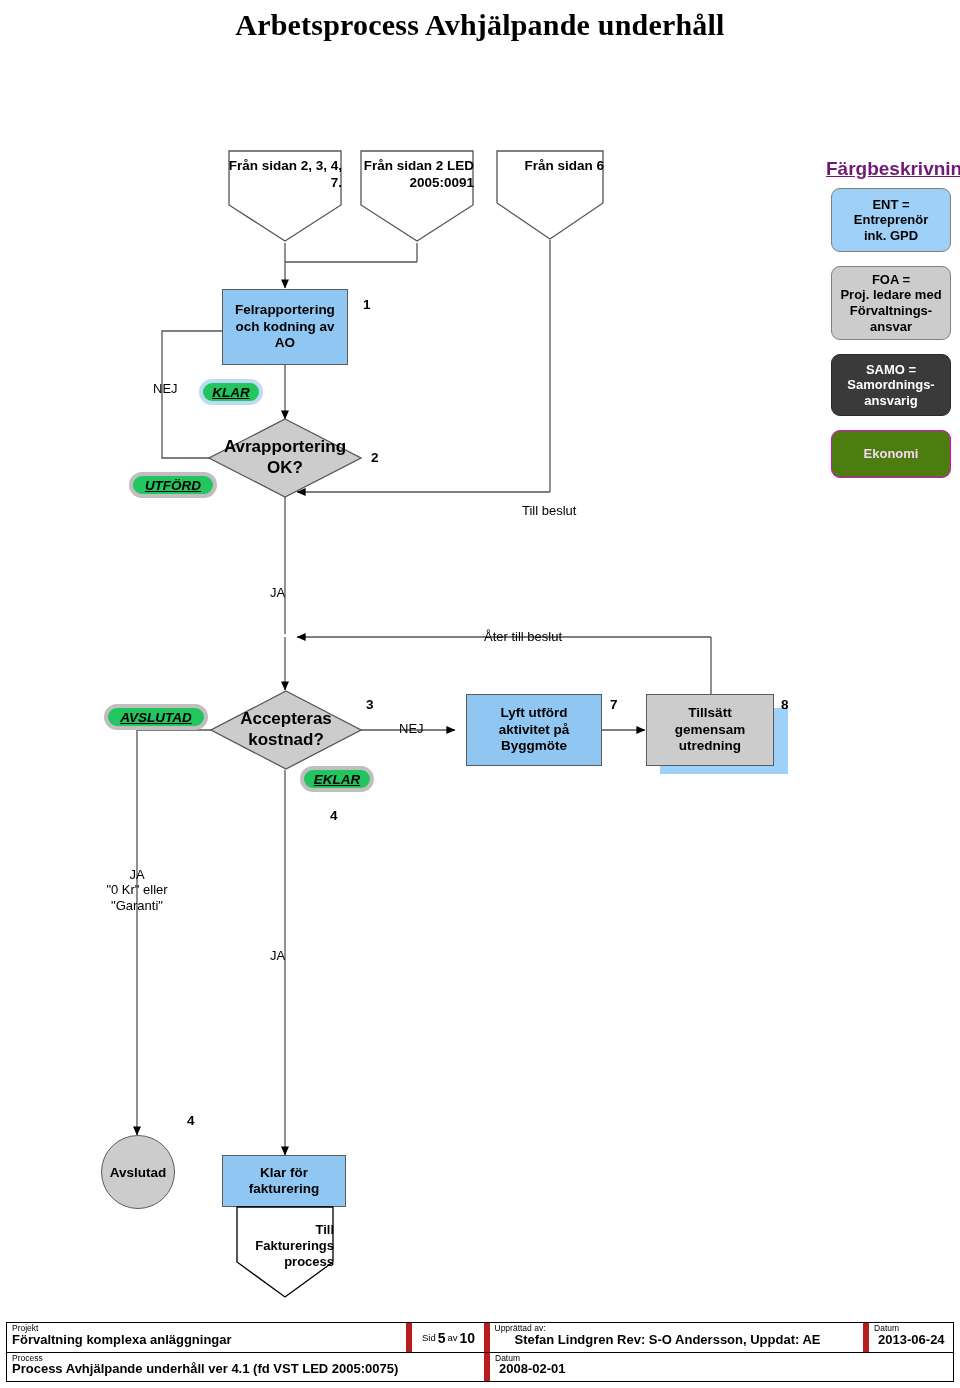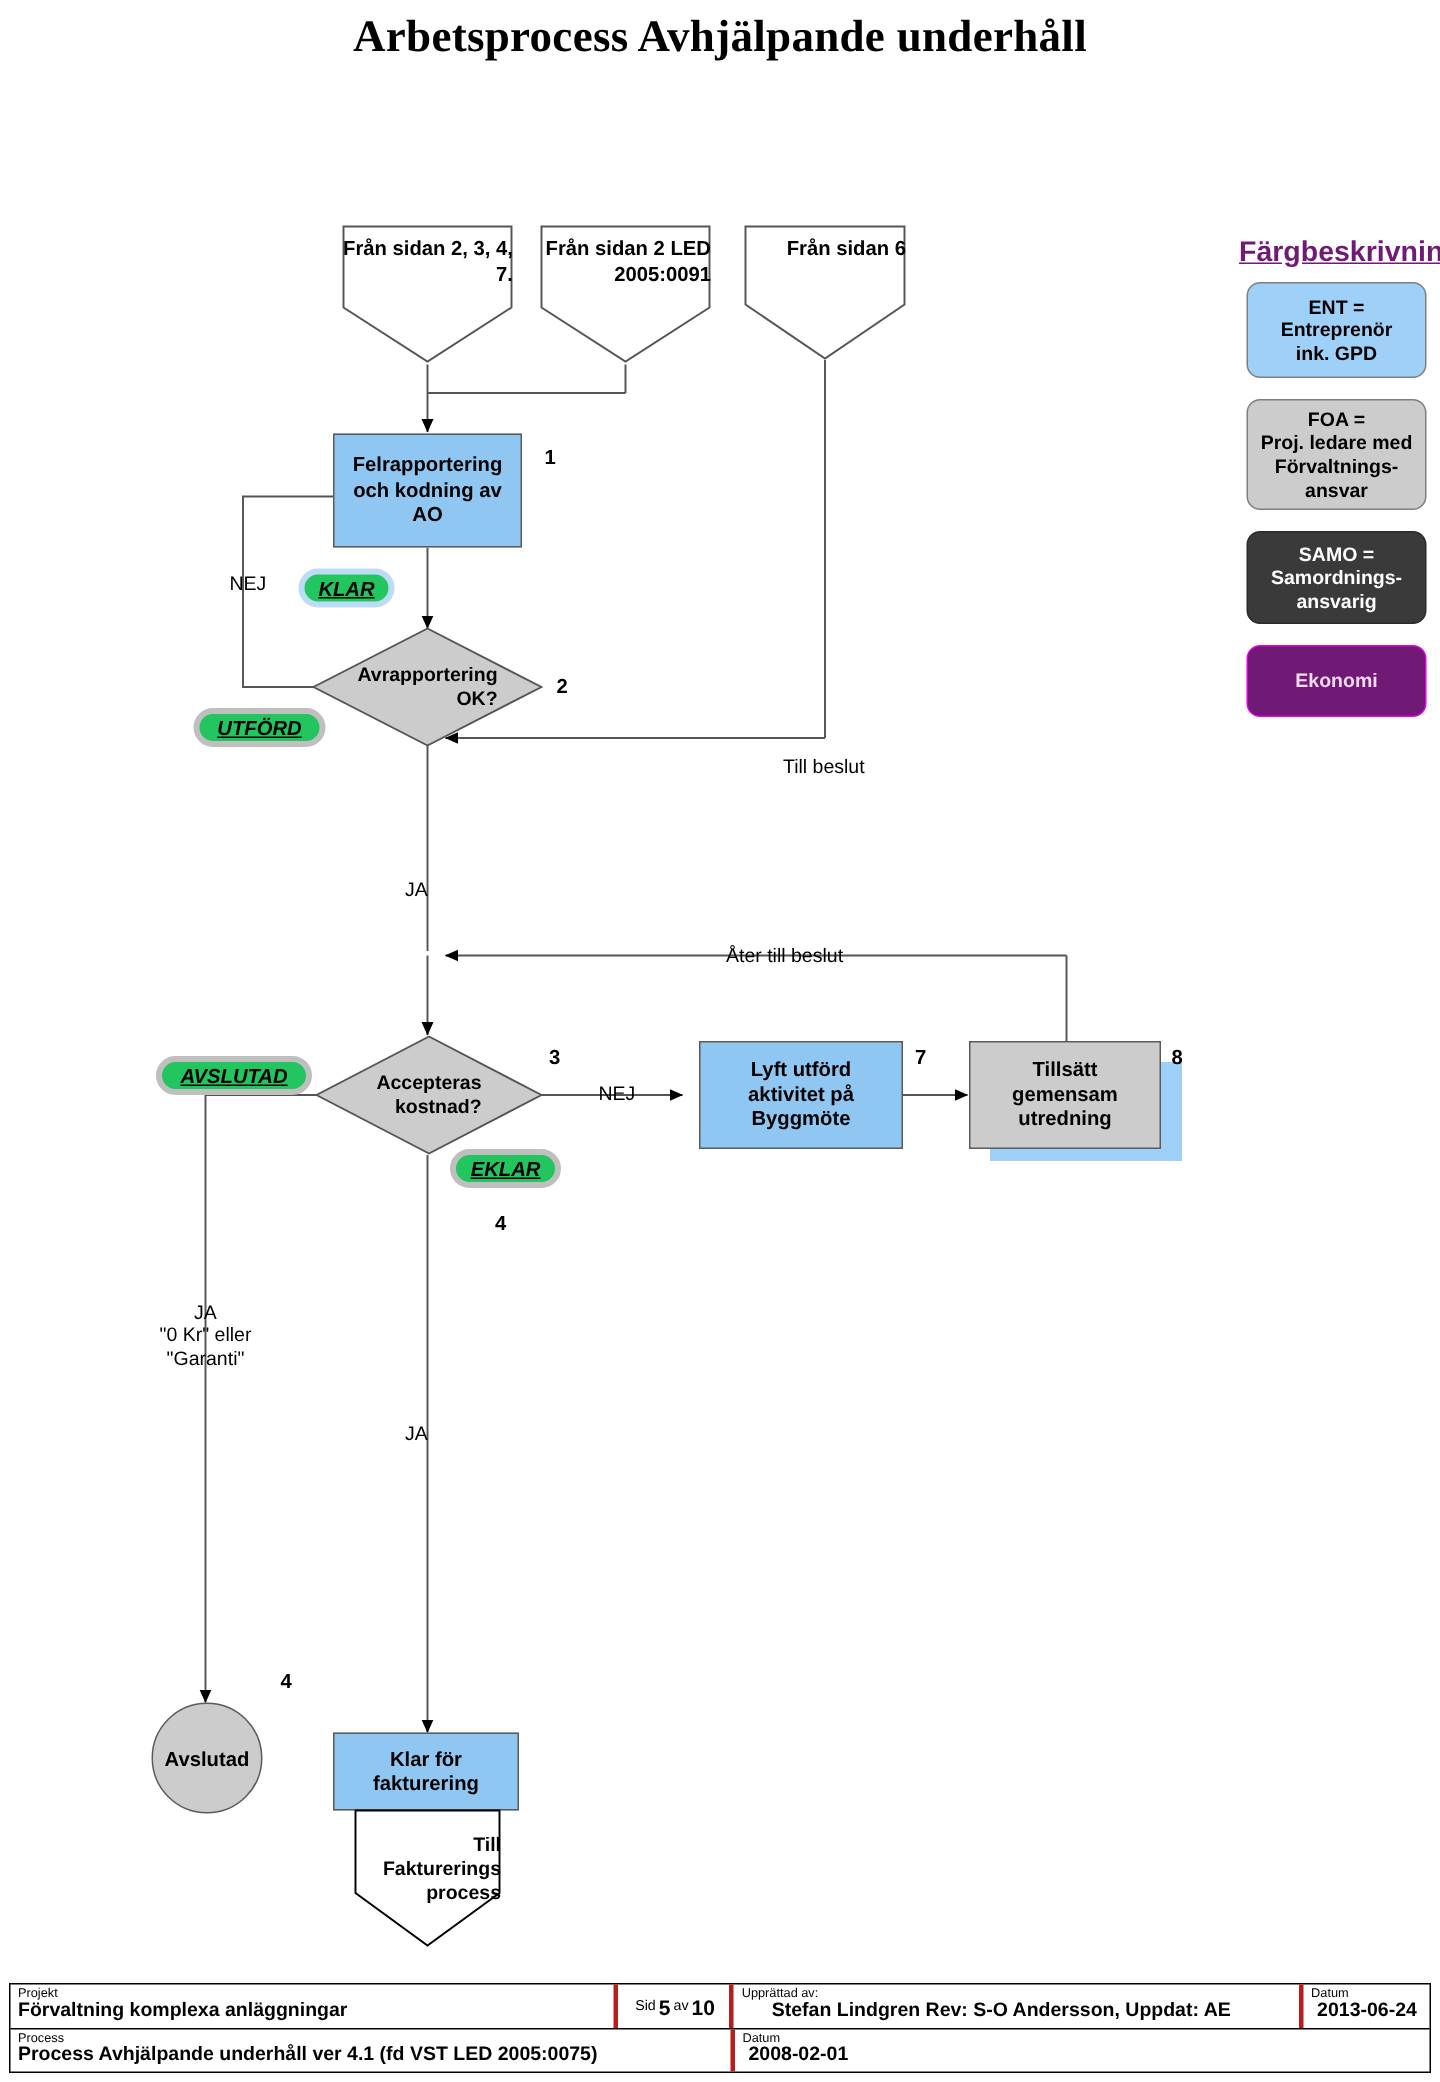--- a/index.html
+++ b/index.html
@@ -26,22 +26,22 @@
     font-weight:bold;font-size:13.5px;line-height:1.22;color:#000;
     border:1px solid #5b5b5b;
   }
   .pbox.blue{background:#90c6f2;}
   .pbox.gray{background:#cccccc;}
   .shadowblue{background:#9fd0f7;}
 
   
   .diamond{display:flex;align-items:center;justify-content:center;}
   .diamond .dlabel{
-    position:relative;z-index:2;text-align:right;font-weight:bold;
-    font-size:13px;line-height:1.22;color:#000;
+    position:relative;z-index:2;text-align:center;font-weight:bold;
+    font-size:17px;line-height:1.22;color:#000;
   }
 
   
   .conn .clabel{
     position:absolute;left:0;top:8px;width:100%;text-align:right;
     font-weight:bold;font-size:13.5px;line-height:1.24;color:#000;
   }
 
   
   .circle{
@@ -73,30 +73,30 @@
   }
   .lgbox{
     border-radius:9px;margin:0 auto 14px auto;width:120px;
     display:flex;align-items:center;justify-content:center;text-align:center;
     font-weight:bold;font-size:13px;line-height:1.2;padding:6px 4px;
     box-sizing:border-box;
   }
   .lg-ent{background:#9fd0f7;border:1px solid #7f7f7f;color:#000;height:64px;}
   .lg-foa{background:#cccccc;border:1px solid #7f7f7f;color:#000;height:74px;}
   .lg-samo{background:#3a3a3a;border:1px solid #2a2a2a;color:#ffffff;height:62px;}
-  .lg-eko{background:#701a75;border:1px solid #e000e0;color:#f2d9f2;height:48px;}
+  .lg-eko{background:#4d7c0f;border:1px solid #e000e0;color:#f2d9f2;height:48px;}
 
   
   .footer{
     position:absolute;left:6px;top:1322px;width:948px;height:60px;
     border:1px solid #000;box-sizing:border-box;display:flex;flex-direction:column;
   }
   .frow{display:flex;flex:1;border-bottom:1px solid #000;}
   .frow:last-child{border-bottom:none;}
-  .fcell{border-right:3px solid #b91c1c;box-sizing:border-box;padding:1px 5px 0 5px;position:relative;}
+  .fcell{border-right:6px solid #b91c1c;box-sizing:border-box;padding:1px 5px 0 5px;position:relative;}
   .fcell:last-child{border-right:none;}
   .fhint{font-size:8.5px;color:#000;line-height:1.05;}
   .fval{font-size:13px;font-weight:bold;color:#000;line-height:1.15;}
   .fval .light{font-weight:bold;}
   .c-projekt{width:405px;}
   .c-sid{width:78px;display:flex;align-items:center;justify-content:center;font-size:14px;font-weight:bold;}
   .c-sid .sm{font-size:9.5px;font-weight:normal;padding:0 2px;}
   .c-upp{width:380px;}
   .c-datum{width:84px;}
   .fval.indent{padding-left:20px;}

